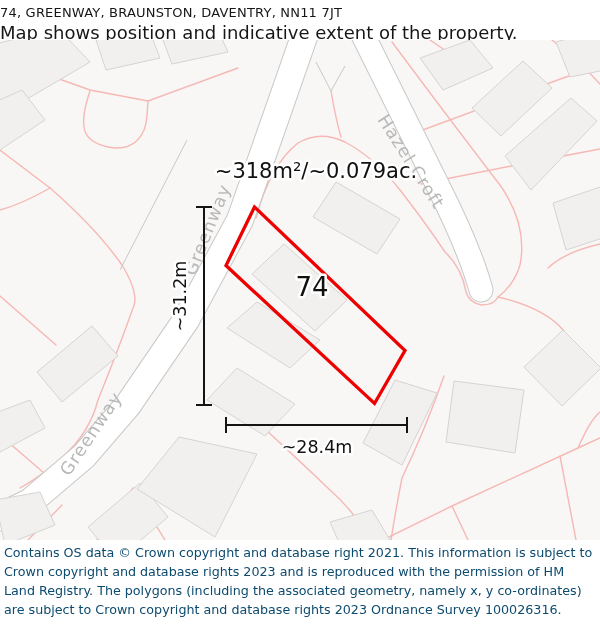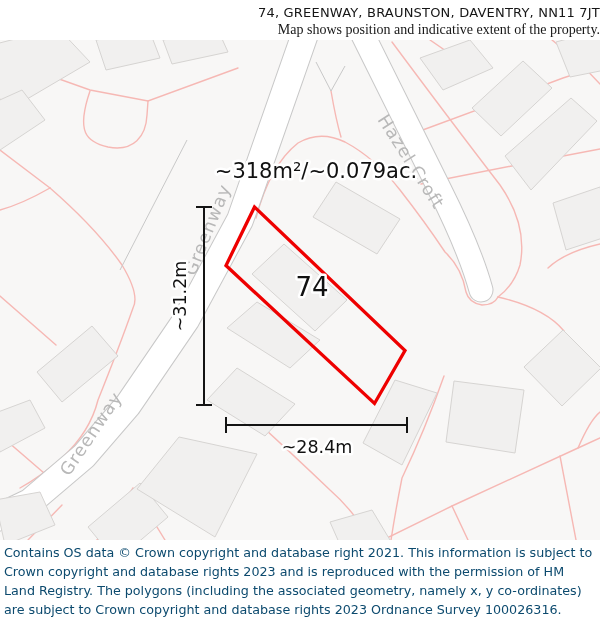--- a/index.html
+++ b/index.html
@@ -3,23 +3,23 @@
 <meta charset="utf-8">
 <style>
   :root{
     --plot_outline:#ee0000; --parcel_line:#f6b8b4; --road_fill:#ffffff;
     --road_edge:#c8c8c8; --building_fill:#f1f0ef; --building_edge:#d6d4d2;
     --map_bg:#f8f7f6; --street_label:#b8b8b8; --dimension:#141414;
   }
   html,body{margin:0;padding:0;background:#fff;}
   body{width:600px;height:625px;overflow:hidden;
        font-family:"DejaVu Sans","Liberation Sans",sans-serif;color:#161616;}
-  .header{height:40px;text-align:right;background:#fff;}
+  .header{height:40px;text-align:left;background:#fff;}
   .header .title{font-size:13px;padding-top:5px;letter-spacing:.2px;}
-  .header .subtitle{font-size:14px;padding-top:2px;font-family:Liberation Serif, serif;}
+  .header .subtitle{font-size:18px;padding-top:2px;}
   .mapwrap{width:600px;height:500px;position:relative;background:var(--map_bg);}
   svg{display:block;}
   .bld{fill:var(--building_fill);stroke:var(--building_edge);stroke-width:1;}
   .pk{fill:none;stroke:var(--parcel_line);stroke-width:1.4;stroke-linecap:round;}
   .gline{fill:none;stroke:var(--road_edge);stroke-width:1;}
   .road-case{fill:none;stroke:var(--road_edge);stroke-width:28;stroke-linejoin:round;}
   .road-case.hz{stroke-width:25;stroke-linecap:round;}
   .road-fill{fill:none;stroke:var(--road_fill);stroke-width:26;stroke-linejoin:round;}
   .road-fill.hz{stroke-width:23;stroke-linecap:round;}
   .street{fill:var(--street_label);font-size:17.5px;letter-spacing:1px;}

